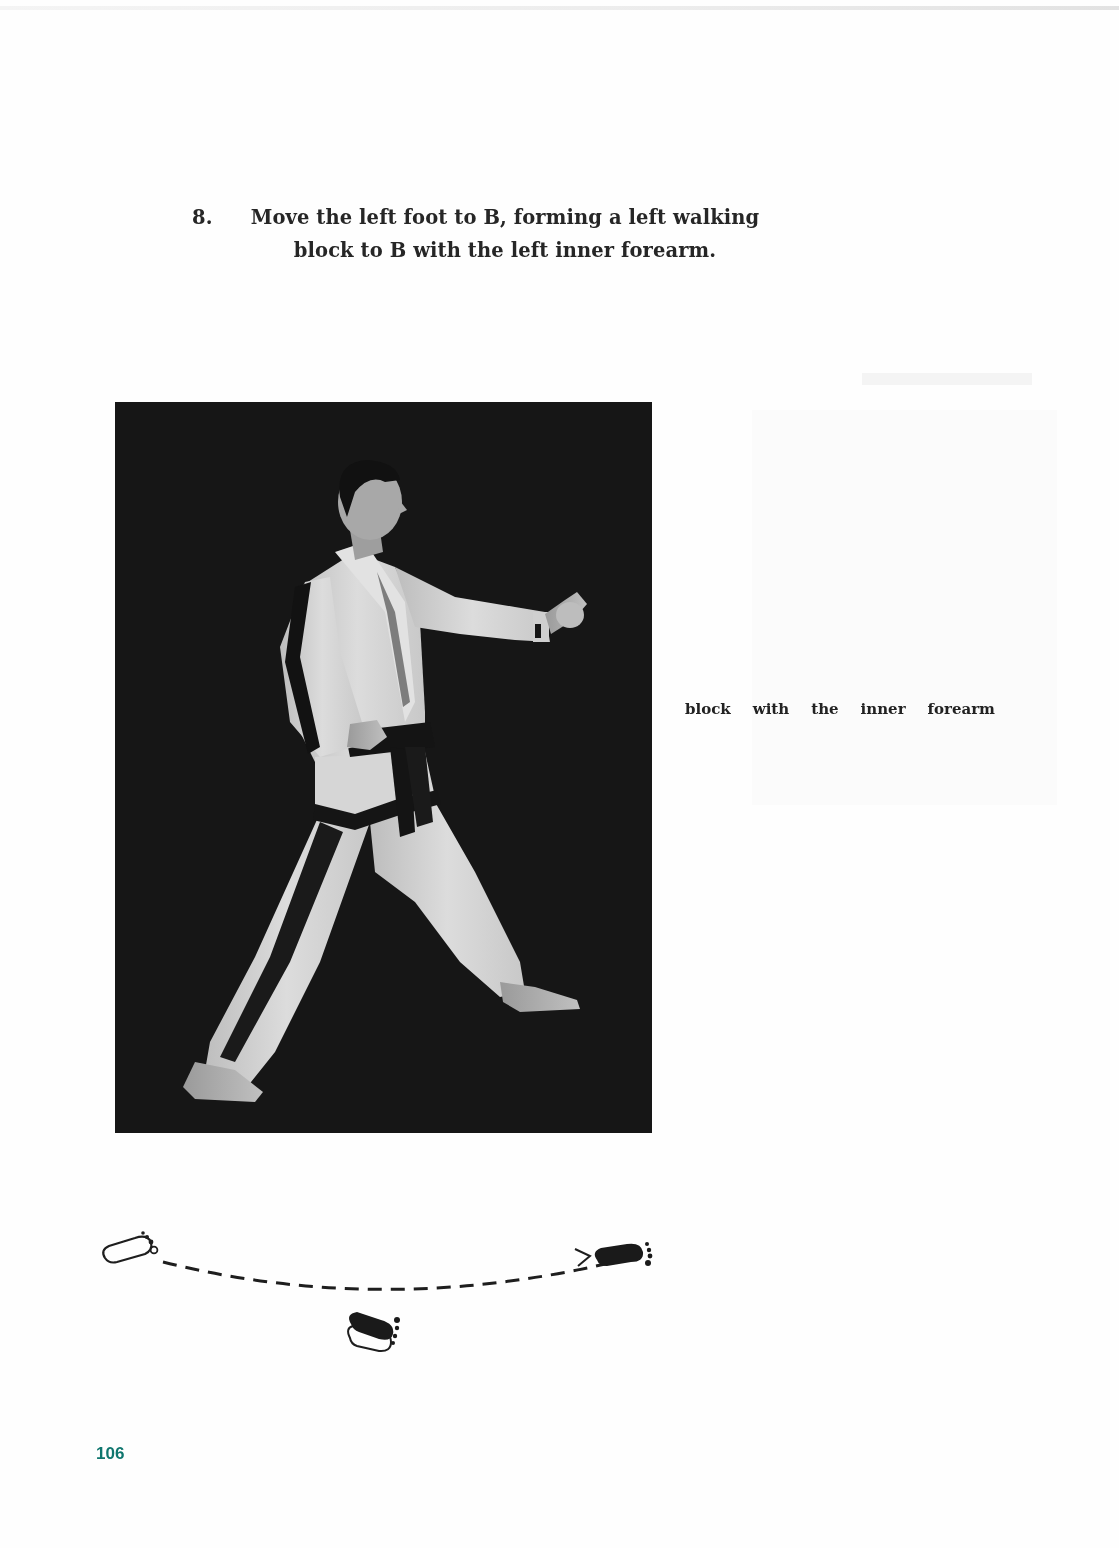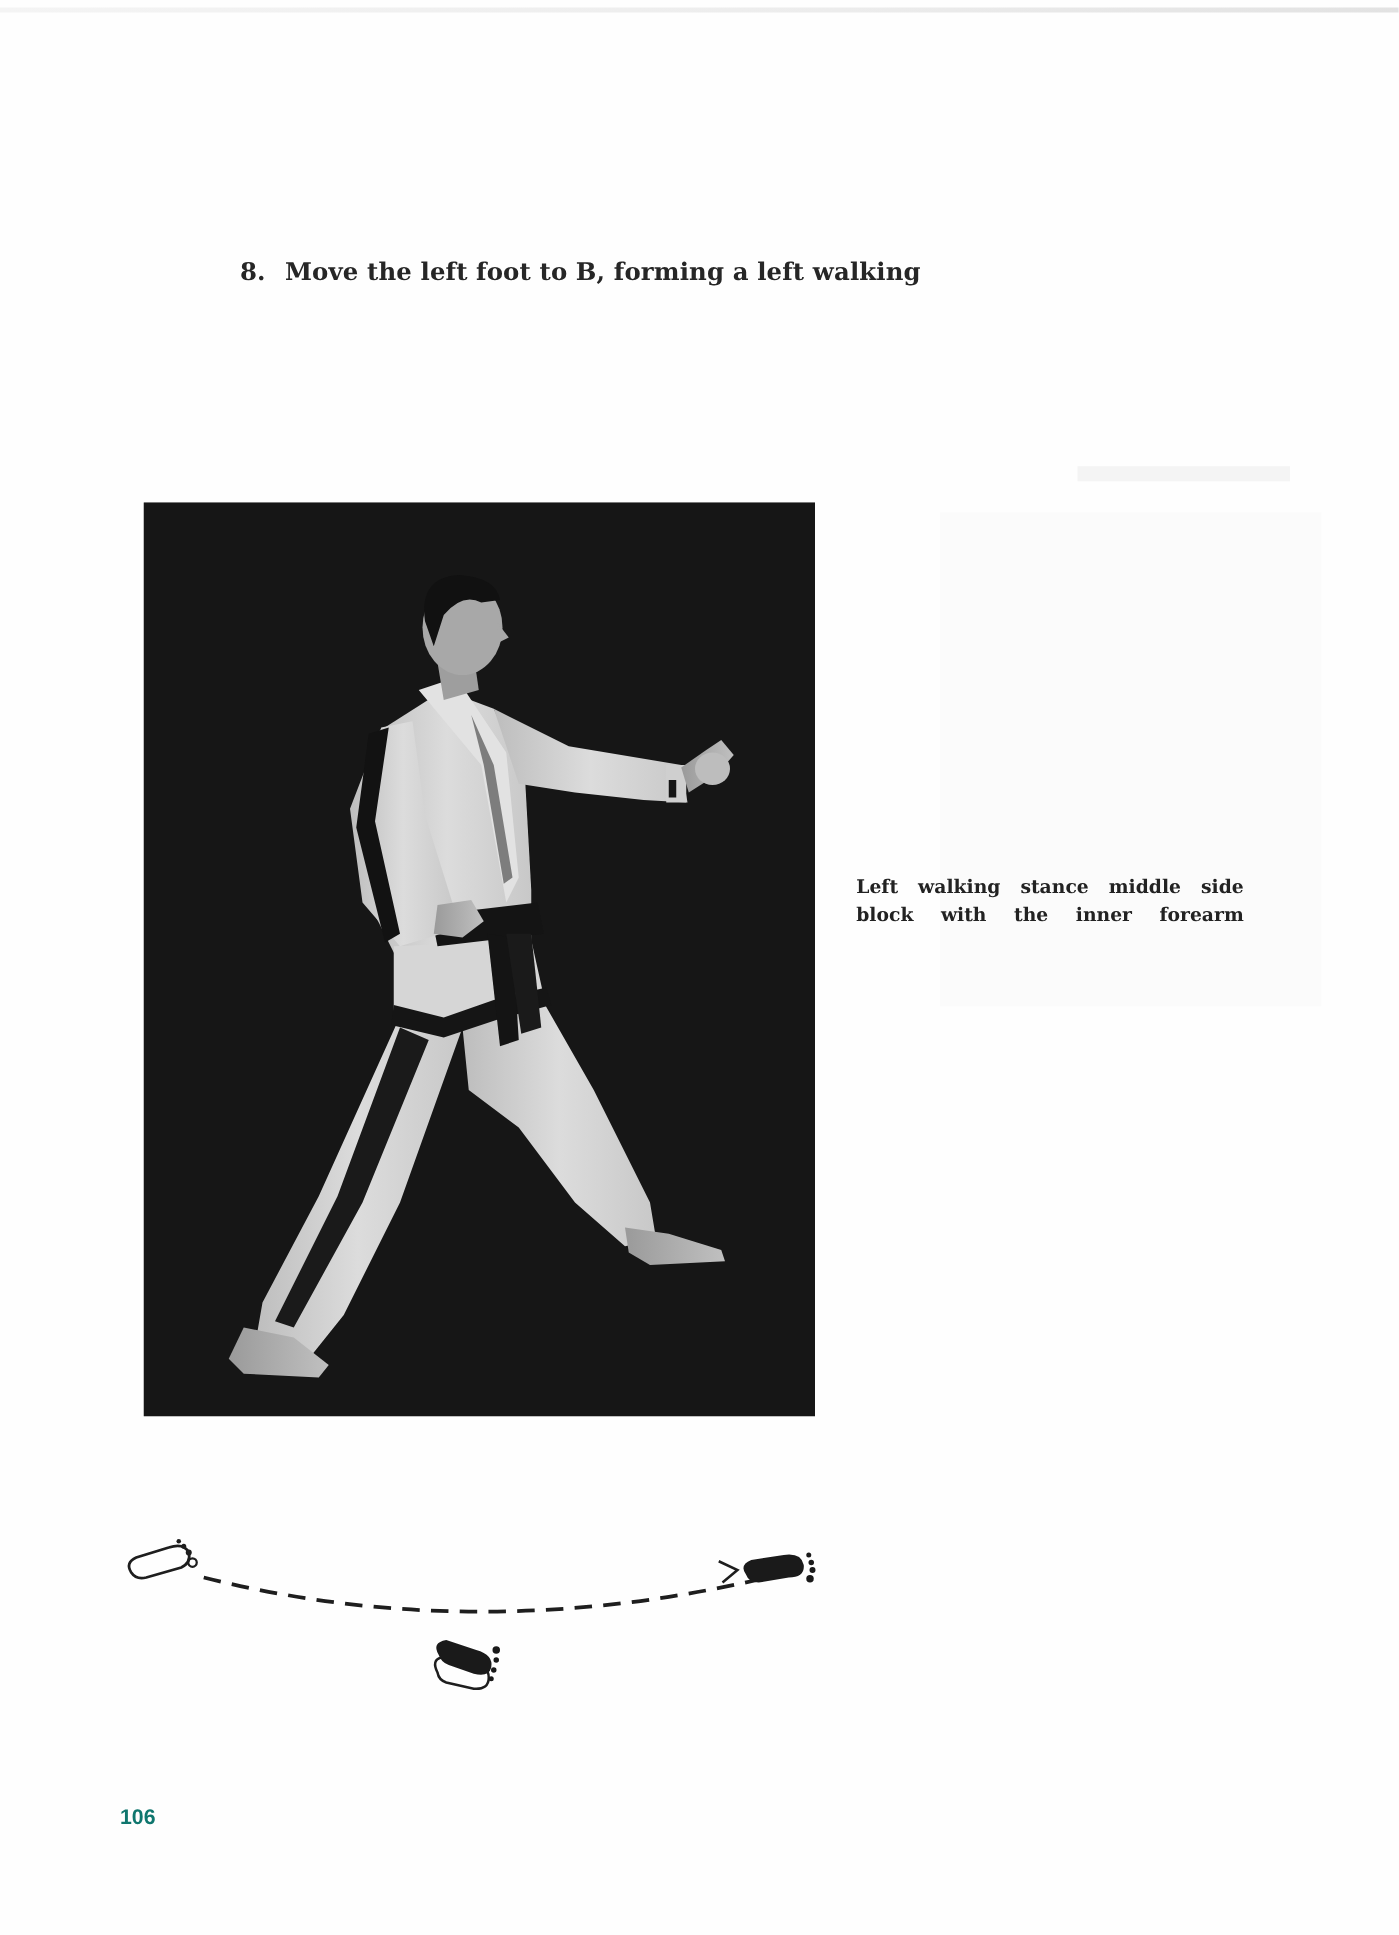--- a/index.html
+++ b/index.html
@@ -45,21 +45,22 @@
       line-height: 33px;
       color: #262626;
       letter-spacing: 0.1px;
     }
     .instruction .step-num {
       position: absolute;
       left: 0;
       top: 0;
     }
     .instruction .lines {
-      margin-left: 36px;
+      margin-left: 26px;
+      text-align: center;
     }
     .instruction .line {
       display: block;
       white-space: nowrap;
     }
     .photo {
       position: absolute;
       left: 115px;
       top: 402px;
       width: 537px;
@@ -117,20 +118,21 @@
 <body>
 
 <div class="page-top-edge"></div>
 <div class="bleed-caption"></div>
 <div class="bleed-through"></div>
 
 <div class="instruction">
   <span class="step-num">8.</span>
   <div class="lines">
     <span class="line">Move the left foot to B, forming a left walking</span>
+    <span class="line">block to B with the left inner forearm.</span>
   </div>
 </div>
 
 <div class="photo">
   <svg viewBox="0 0 537 731" xmlns="http://www.w3.org/2000/svg">
     <defs>
       <linearGradient id="gi" x1="0" y1="0" x2="1" y2="0">
         <stop offset="0" stop-color="#bdbdbd"></stop>
         <stop offset="0.5" stop-color="#dcdcdc"></stop>
         <stop offset="1" stop-color="#c8c8c8"></stop>
@@ -177,21 +179,20 @@
 
     <path d="M232 110 L262 108 L268 150 L240 158 Z" fill="#9e9e9e"></path>
 
     <ellipse cx="255" cy="100" rx="32" ry="38" fill="#a8a8a8"></ellipse>
     <path d="M225 95 Q220 60 252 58 Q282 60 285 78 L270 80 Q255 72 240 90 L232 115 Z" fill="#111"></path>
     <path d="M282 95 L292 108 L284 112 Z" fill="#a8a8a8"></path>
   </svg>
 </div>
 
 <div class="caption">
-  <span class="line">Left walking stance middle side</span>
   <span class="line">block with the inner forearm</span>
 </div>
 
 <div class="footwork">
   <svg width="570" height="150" viewBox="0 0 570 150" xmlns="http://www.w3.org/2000/svg">
 
     <g>
       <path d="M10 38 Q5 30 14 26 L40 18 Q52 14 56 22 Q58 30 50 34 L22 42 Q14 44 10 38 Z" fill="none" stroke="#1e1e1e" stroke-width="2.2"></path>
       <circle cx="59" cy="30" r="3.4" fill="none" stroke="#1e1e1e" stroke-width="1.8"></circle>
       <circle cx="56" cy="22" r="2.4" fill="#1e1e1e"></circle>

